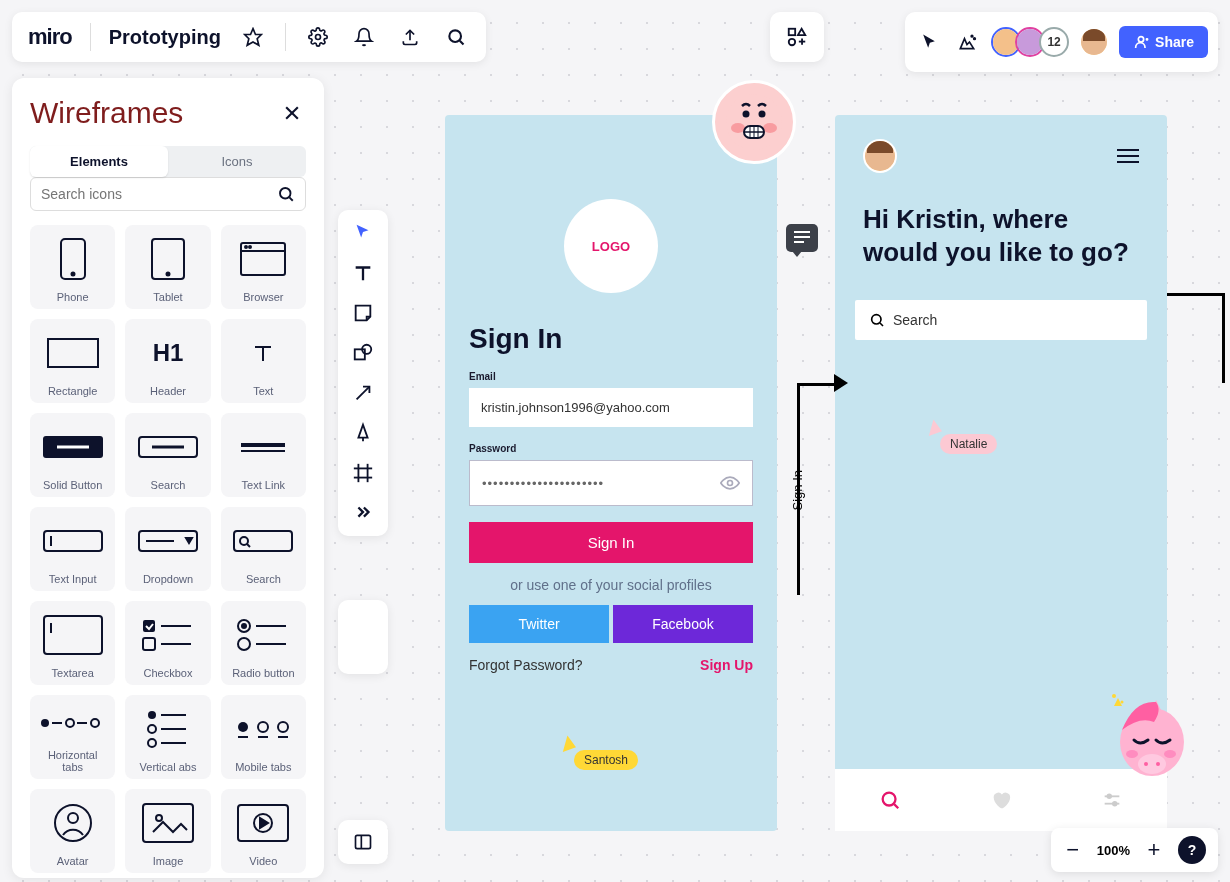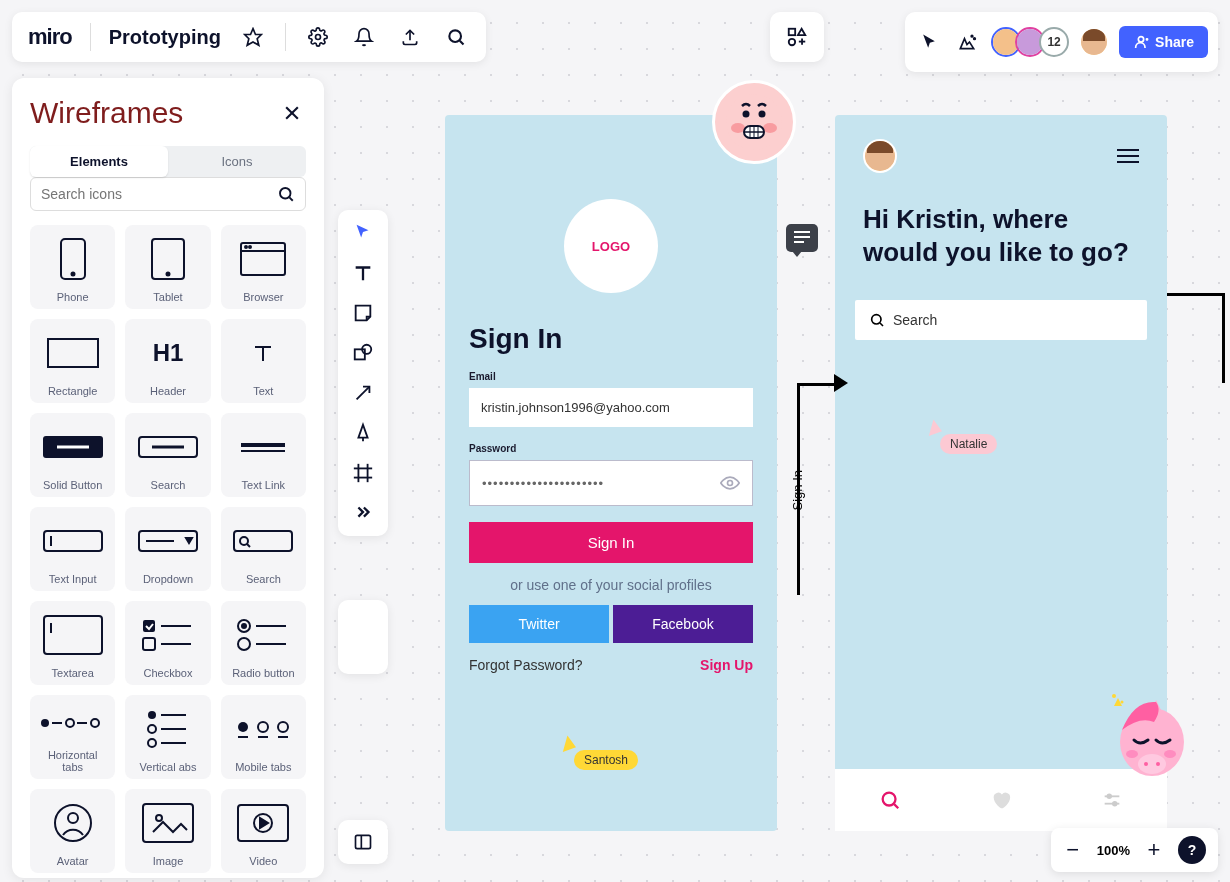--- a/index.html
+++ b/index.html
@@ -62,21 +62,21 @@
 .logo-circle { width: 94px; height: 94px; background: #fff; border-radius: 50%; margin: 60px auto 30px; display: flex; align-items: center; justify-content: center; font-size: 13px; font-weight: 800; color: #e4156b; }
 .signin-title { font-size: 28px; font-weight: 800; color: #0d122b; margin-bottom: 16px; }
 .field-label { font-size: 10px; font-weight: 700; color: #1a1a2e; margin-bottom: 6px; }
 .field-input { width: 100%; background: #fff; border: none; padding: 12px; font-size: 13px; color: #333; margin-bottom: 16px; }
 .field-input.pw { border: 1px solid #bbc; color: #666; display: flex; align-items: center; justify-content: space-between; }
 .primary-btn { background: #e4156b; color: #fff; text-align: center; padding: 12px; font-size: 15px; font-weight: 500; cursor: pointer; margin-bottom: 14px; }
 .or-text { text-align: center; font-size: 14px; color: #60708a; margin-bottom: 12px; }
 .social-row { display: flex; gap: 4px; margin-bottom: 14px; }
 .social-btn { flex: 1; text-align: center; padding: 11px; color: #fff; font-size: 14px; font-weight: 500; cursor: pointer; }
 .twitter { background: #3aa3f2; }
-.facebook { background: #4c1d95; }
+.facebook { background: #6d28d9; }
 .bottom-row { display: flex; justify-content: space-between; font-size: 14px; }
 .forgot { color: #333; }
 .signup { color: #e4156b; font-weight: 700; }
 
 .screen2-top { display: flex; justify-content: space-between; align-items: center; padding: 24px 28px 10px; }
 .hamburger { width: 22px; display: flex; flex-direction: column; gap: 4px; }
 .hamburger div { height: 2px; background: #0d122b; }
 .greeting { padding: 20px 28px; font-size: 26px; font-weight: 800; color: #0d122b; line-height: 1.25; }
 .search-field { margin: 12px 20px; background: #fff; padding: 12px 14px; display: flex; align-items: center; gap: 8px; font-size: 14px; color: #333; border-radius: 2px; }
 .nav-bar { margin-top: auto; background: #fff; height: 62px; display: flex; align-items: center; justify-content: space-around; }

